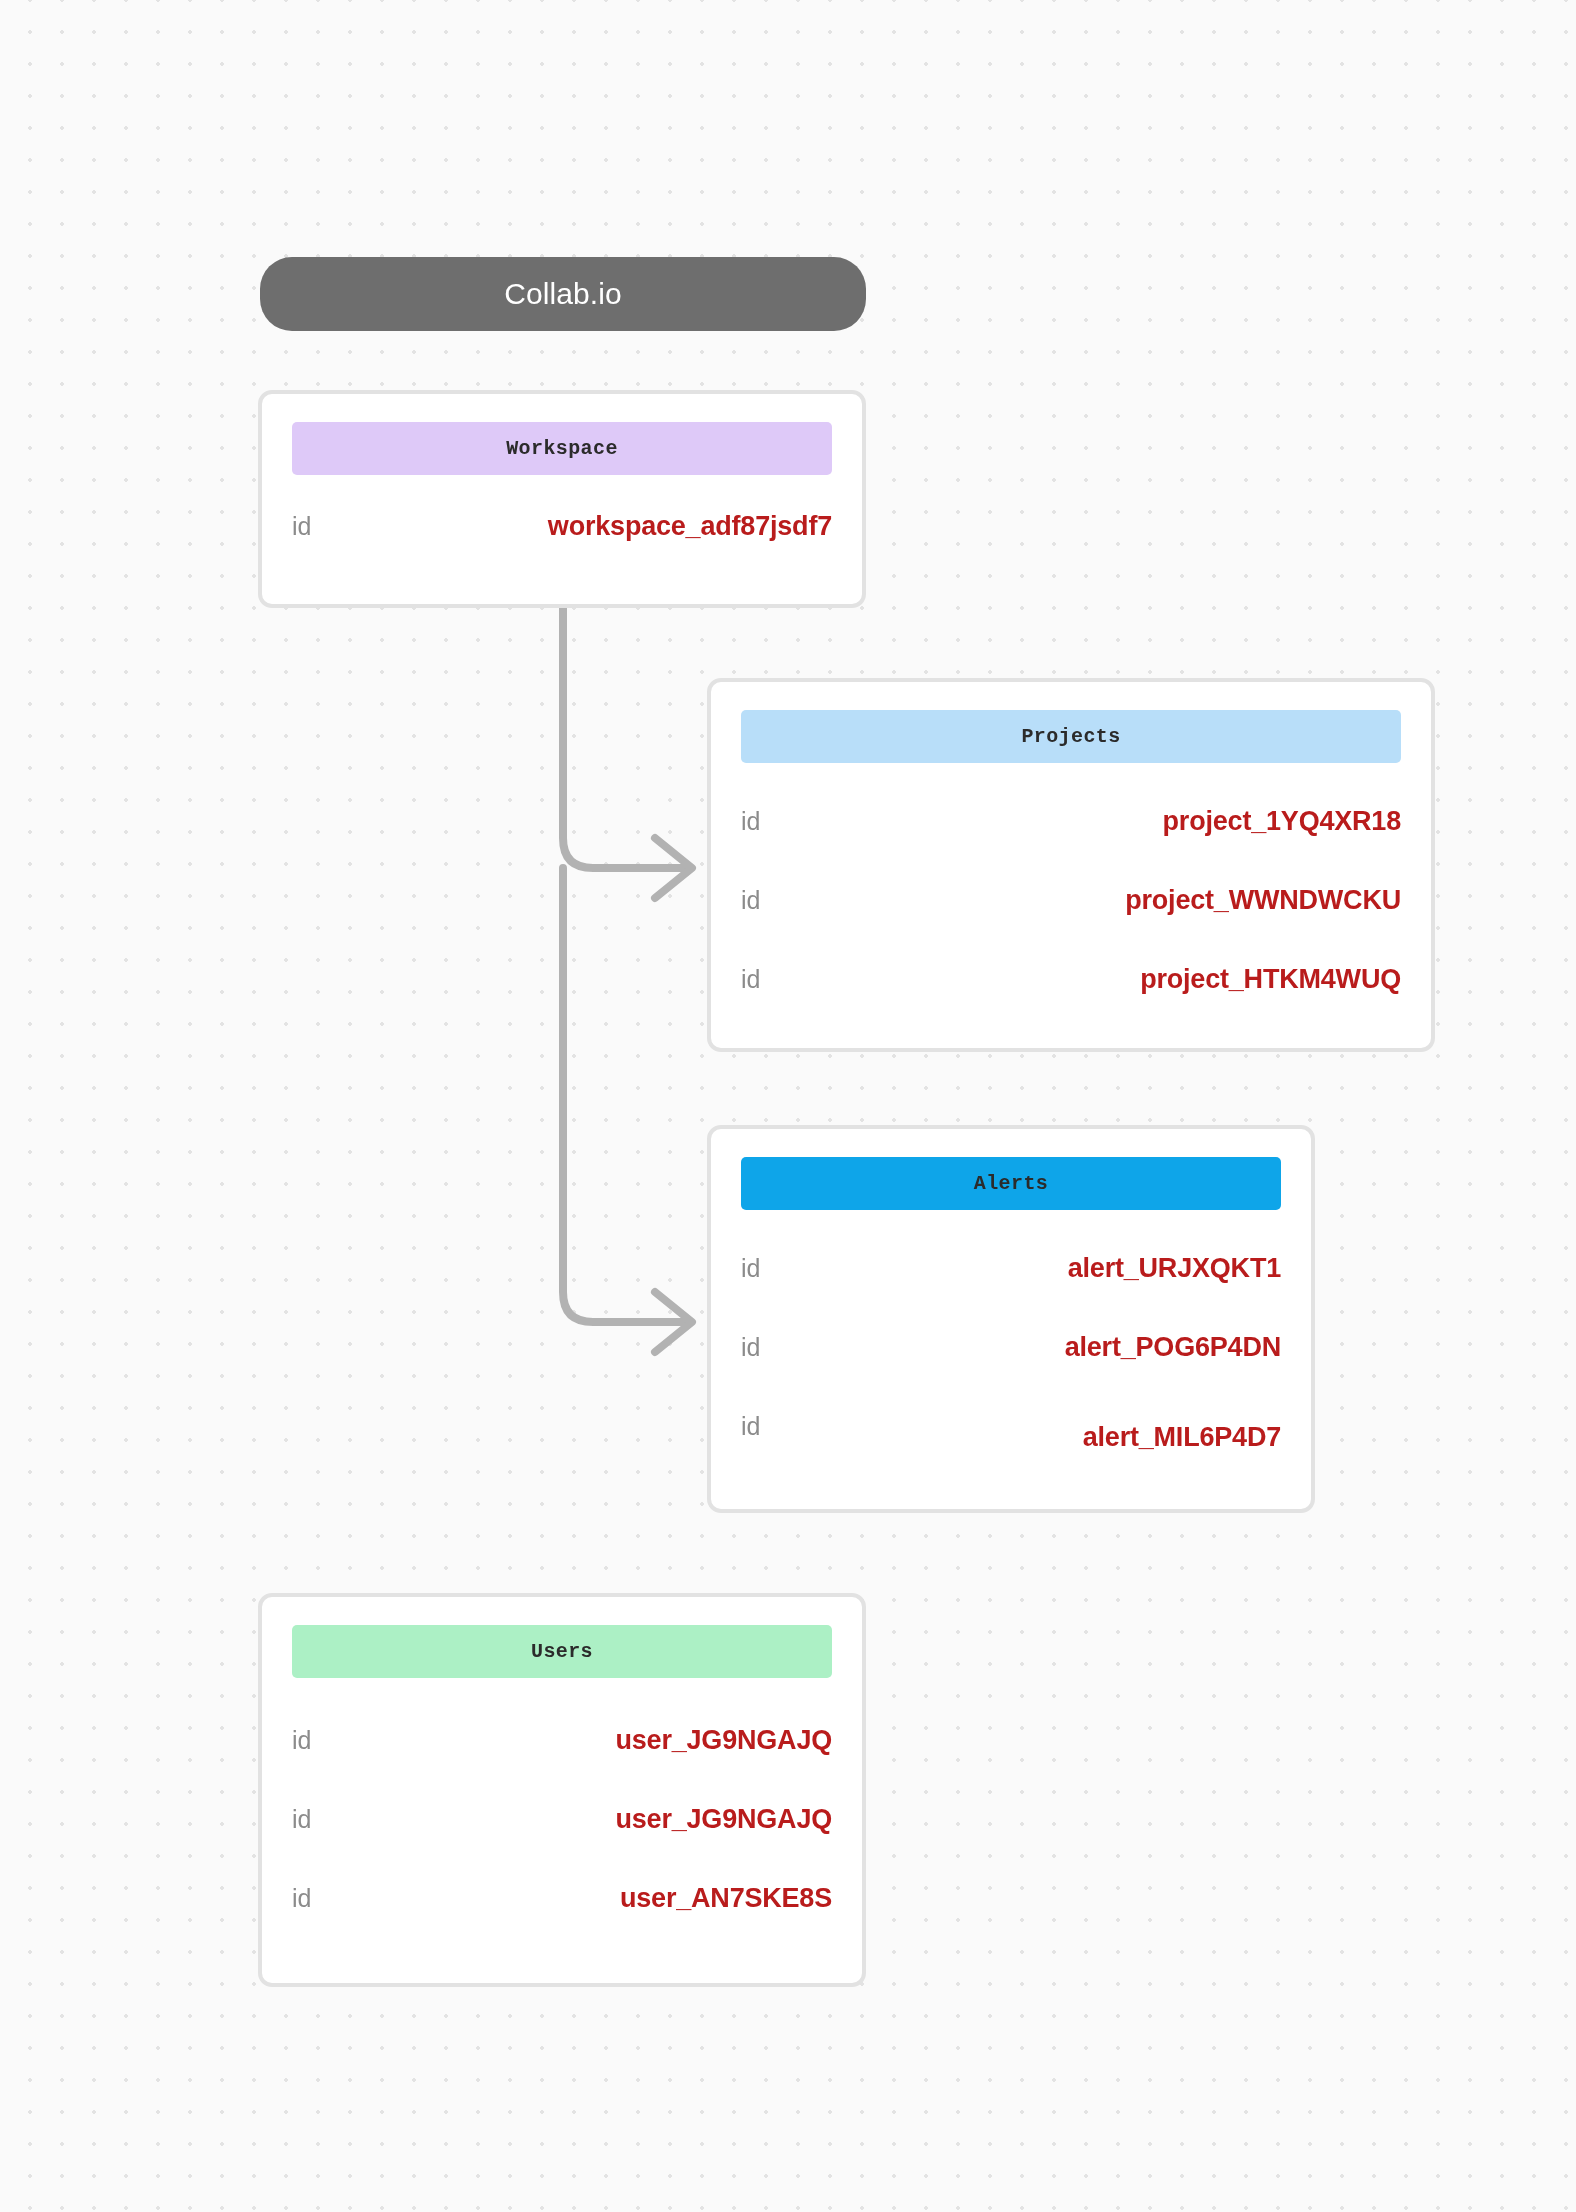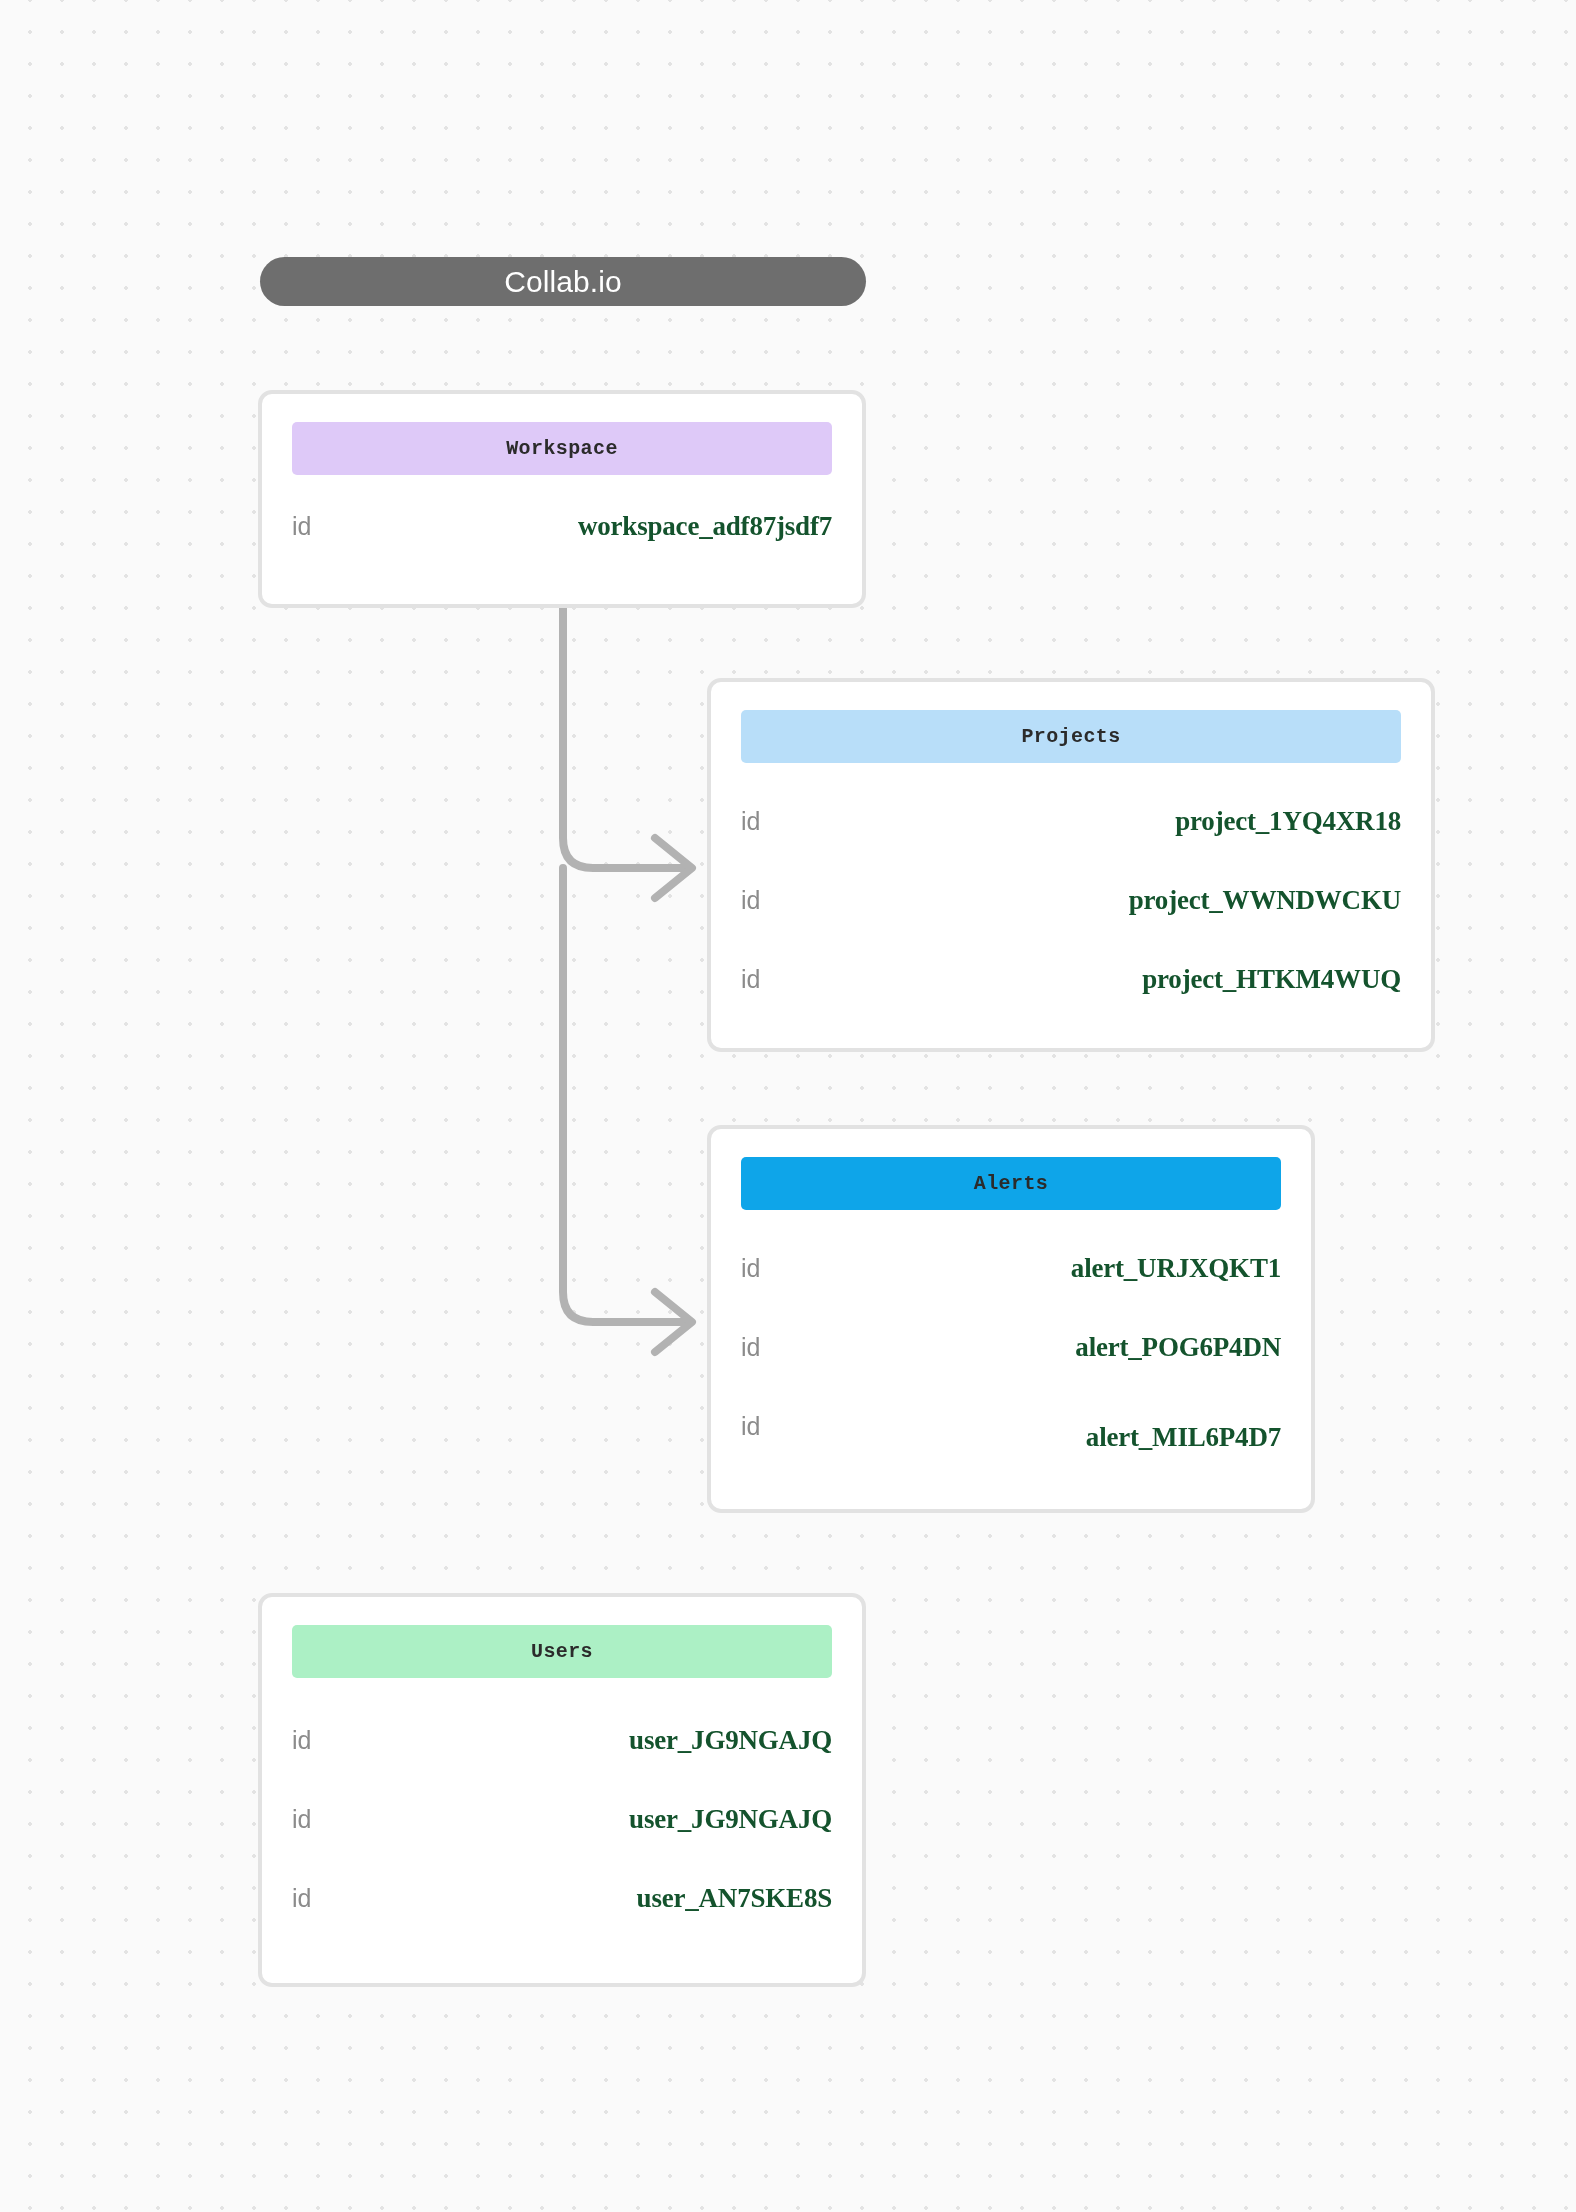--- a/index.html
+++ b/index.html
@@ -22,21 +22,21 @@
     position: absolute;
     inset: 0;
   }
 
   
   .title-pill {
     position: absolute;
     left: 260px;
     top: 257px;
     width: 606px;
-    height: 49px;
+    height: 74px;
     background: #6e6e6e;
     border-radius: 32px;
     display: flex;
     align-items: center;
     justify-content: center;
   }
   .title-pill-label {
     color: #ffffff;
     font-family: "Liberation Sans", sans-serif;
     font-size: 30px;
@@ -84,24 +84,24 @@
     justify-content: space-between;
     height: 56px;
   }
   .row-key {
     font-family: Liberation Sans, sans-serif;
     font-size: 25px;
     font-weight: 400;
     color: #8b8b8b;
   }
   .row-val {
-    font-family: Liberation Serif, serif;
+    font-family: Liberation Sans, sans-serif;
     font-size: 27px;
     font-weight: 700;
-    color: #14532d;
+    color: #b91c1c;
     letter-spacing: -0.2px;
     white-space: nowrap;
   }
   .row.nudge-down .row-val {
     position: relative;
     top: 11px;
   }
 
   
   #card-workspace { left: 258px; top: 390px;  width: 608px; height: 218px; }

